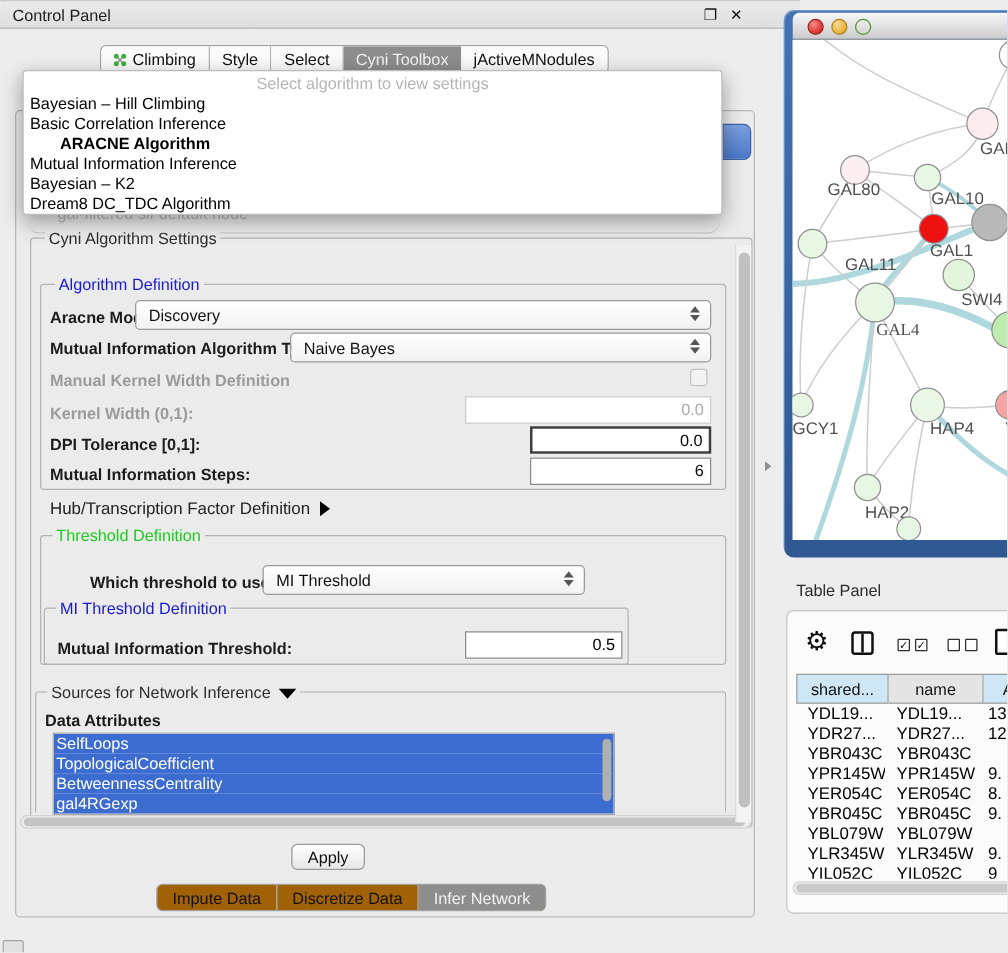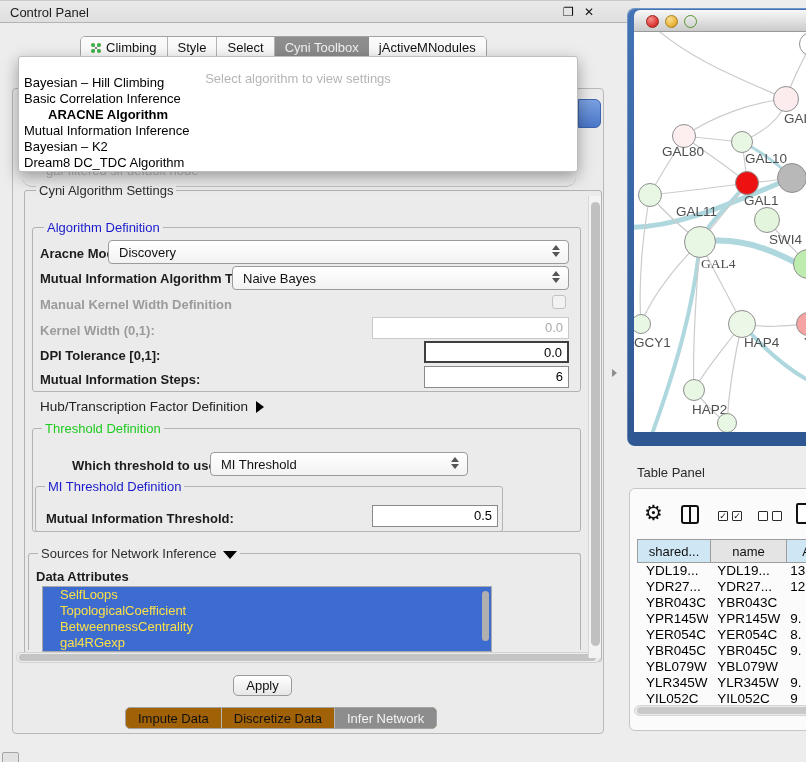--- a/index.html
+++ b/index.html
@@ -21,21 +21,21 @@
 
   .outer-panel { position:absolute; left:12px; top:88px; width:592px; height:646px; background:#ebebeb; border:1px solid #b9b9b9; border-radius:4px; }
 
   
   .combo-remnant { position:absolute; left:22px; top:170px; width:554px; height:17px; overflow:hidden; border-bottom:1px solid #c2c2c2; border-radius:0 0 10px 10px; }
   .combo-remnant span { position:absolute; left:24px; top:-7px; font-size:13px; color:#b9b9b9; }
   .blue-frag { position:absolute; left:578px; top:99px; width:23px; height:29px; background:linear-gradient(#7ba0e0,#4a77c8); border-radius:0 6px 6px 0; border:1px solid #3c63ad; }
 
   
   .dropdown { position:absolute; left:18px; top:56px; width:560px; height:116px; background:#ffffff; border:1px solid #bdbdbd; border-radius:3px; box-shadow:0 5px 16px rgba(0,0,0,0.35); z-index:30; }
-  .dd-hint { text-align:center; font-size:13px; color:#b5b5b5; padding-top:14px; height:18px; }
+  .dd-hint { text-align:center; font-size:13px; color:#b5b5b5; padding-top:2px; height:18px; }
   .dd-item { font-size:13px; color:#000; padding-left:5px; height:16px; line-height:16px; white-space:nowrap; }
   .dd-item.bold { font-weight:bold;padding-left:29px; }
 
   
   .grp { position:absolute; border:1px solid #b3b3b3; border-radius:3px; }
   .grp-label { position:absolute; font-size:13px; background:#ebebeb; padding:0 3px; white-space:nowrap; z-index:2; }
   .lbl-dark { color:#2e2e2e; }
   .lbl-blue { color:var(--lblblue); }
   .lbl-green { color:var(--lblgreen); }
 
@@ -52,21 +52,21 @@
   .tfield.dis { color:#aaa; border:1px solid #c9c9c9; }
   .tfield.strong { border:2px solid #3f3f3f; }
   .tfield.med { border:1px solid #8a8a8a; }
 
   .chk { position:absolute; width:14px; height:14px; background:#f2f2f2; border:1px solid #c2c2c2; border-radius:3px; }
 
   .tri-right { display:inline-block; width:0; height:0; border-top:6px solid transparent; border-bottom:6px solid transparent; border-left:8px solid #000; margin-left:8px; vertical-align:-2px; }
   .tri-down { display:inline-block; width:0; height:0; border-left:7px solid transparent; border-right:7px solid transparent; border-top:8px solid #000; margin-left:6px; vertical-align:-1px; }
 
   .attr-list { position:absolute; left:42px; top:586px; width:450px; height:66px; background:#fff; border:1px solid #a9a9a9; overflow:hidden; }
-  .attr-item { height:16px; line-height:16px; font-size:13px; color:#fde047; background:var(--selblue); padding-left:17px; white-space:nowrap; }
+  .attr-item { height:16px; line-height:16px; font-size:13px; color:#ffffff; background:var(--selblue); padding-left:2px; white-space:nowrap; }
   .attr-vscroll { position:absolute; right:2px; top:4px; width:7px; height:50px; background:#b0b0b0; border-radius:4px; }
 
   .hscroll { position:absolute; left:16px; top:652px; width:585px; height:11px; background:#ececec; border:1px solid #d2d2d2; border-radius:6px; }
   .hscroll .thumb { position:absolute; left:2px; top:1px; width:577px; height:7px; background:#c4c4c4; border-radius:4px; }
   .vscroll { position:absolute; left:588px; top:196px; width:13px; height:462px; background:#f3f3f3; border-left:1px solid #d8d8d8; }
   .vscroll .thumb { position:absolute; left:2px; top:6px; width:9px; height:444px; background:#c0c0c0; border-radius:5px; }
 
   .apply-btn { position:absolute; left:233px; top:675px; width:59px; height:21px; background:linear-gradient(#ffffff,#e7e7e7); border:1px solid #9a9a9a; border-radius:5px; font-size:13px; color:#111; text-align:center; line-height:19px; }
 
   .btabbar { position:absolute; left:125px; top:707px; height:22px; display:flex; background:#a16207; border:1px solid #a3a3a3; border-radius:5px; overflow:hidden; }

